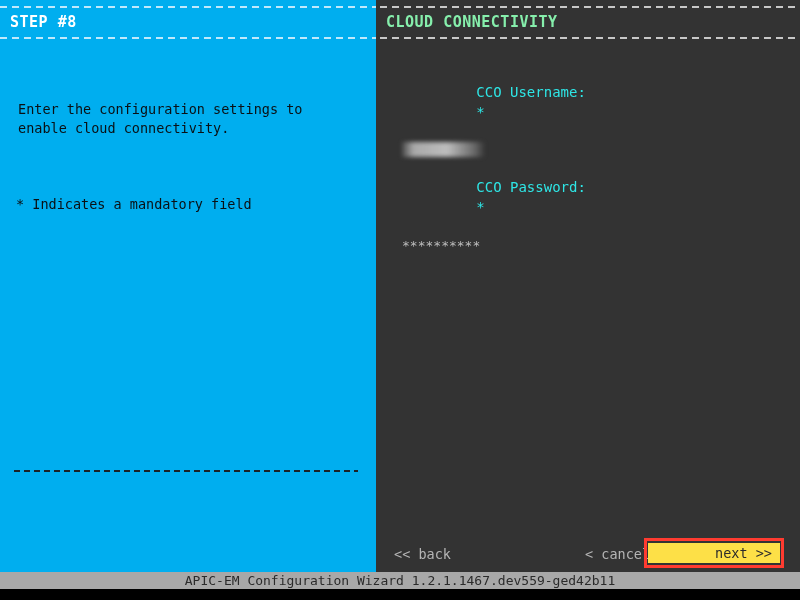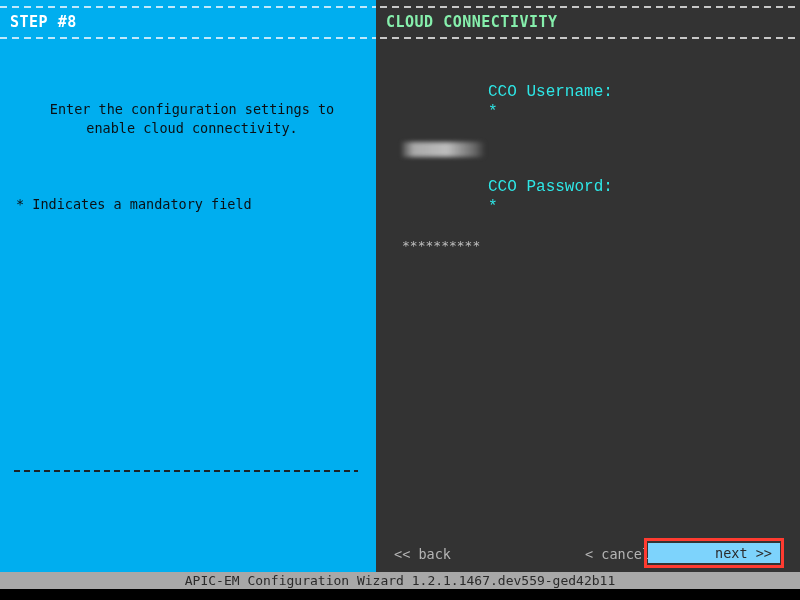--- a/index.html
+++ b/index.html
@@ -62,21 +62,21 @@
   #left-body {
     position: absolute;
     left: 16px;
     top: 62px;
     width: 340px;
     font-size: 13.5px;
     line-height: 19px;
     color: #0a1014;
     white-space: pre;
   }
-  #left-body .para { margin: 0 0 19px 12px; white-space: pre-line; text-align: center; }
+  #left-body .para { margin: 0 0 19px 2px; white-space: pre-line; }
   #left-body .mandatory { margin: 0; white-space: pre; }
 
   #left-rule {
     position: absolute;
     left: 14px;
     top: 470px;
     width: 344px;
     height: 2px;
     background-image: repeating-linear-gradient(
       to right,
@@ -123,25 +123,24 @@
   }
 
   #form {
     position: absolute;
     left: 16px;
     top: 62px;
     width: 400px;
   }
   .field { position: relative; }
   .field-label {
-    font-size: 16px;
+    font-size: 14px;
     line-height: 20px;
     color: #2ee6e6;
     white-space: pre;
-    font-family: Liberation Mono, monospace;
   }
   .field-label .star { color: #2ee6e6; }
 
   .field-value {
     font-size: 13px;
     line-height: 18px;
     color: #bdbdbd;
     white-space: pre;
     padding-left: 10px;
   }
@@ -187,21 +186,21 @@
     top: 0px;
     width: 140px;
     height: 30px;
   }
   #btn-next {
     position: absolute;
     left: 4px;
     top: 5px;
     width: 132px;
     height: 20px;
-    background: #7dd3fc;
+    background: #fde047;
     color: #2b2b2b;
     font-size: 13.5px;
     line-height: 20px;
     text-align: right;
     padding-right: 8px;
     box-sizing: border-box;
     white-space: pre;
   }
   #next-highlight {
     position: absolute;

